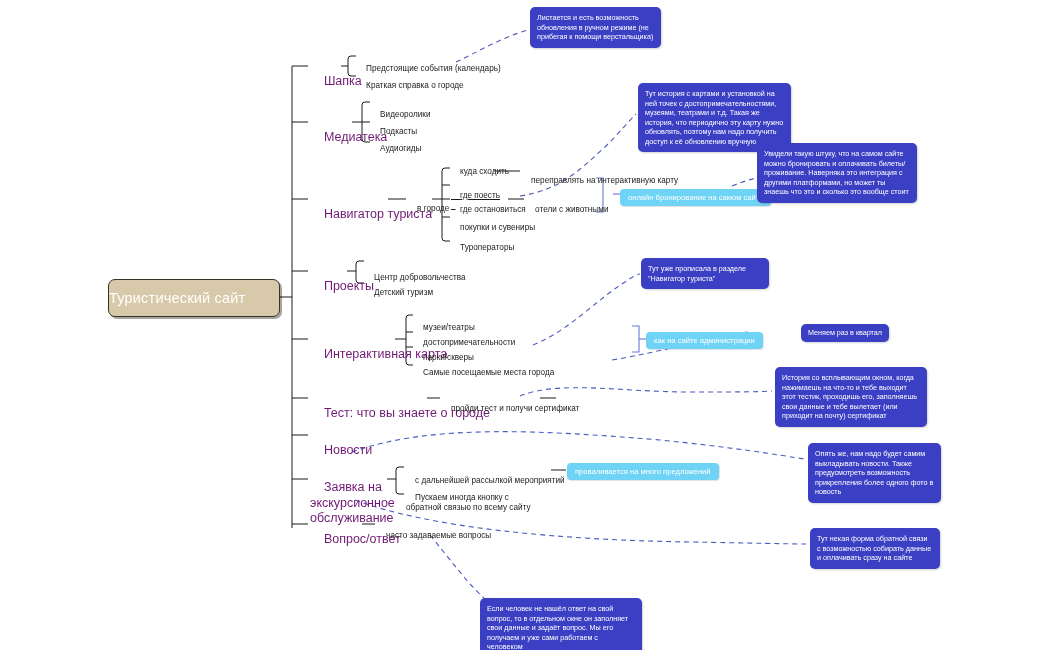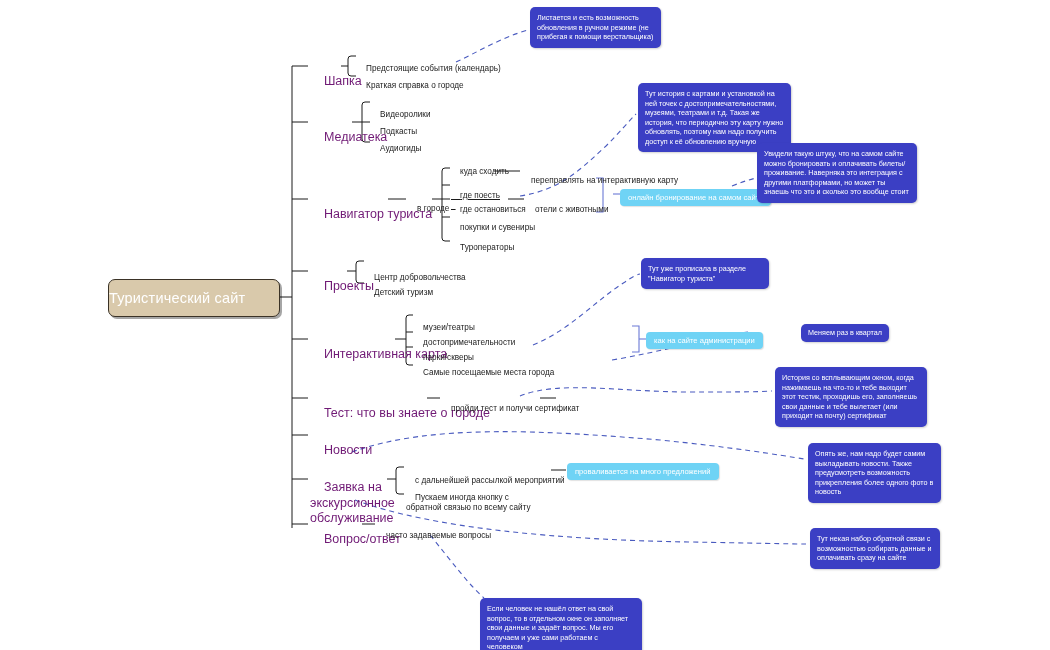--- a/index.html
+++ b/index.html
@@ -286,20 +286,20 @@
 
   <div class="cbox" style="left:775px; top:367px; width:138px;">
     <span>История со всплывающим окном, когда нажимаешь на что-то и тебе выходит этот тестик, проходишь его, заполняешь свои данные и тебе вылетает (или приходит на почту) сертификат</span>
   </div>
 
   <div class="cbox" style="left:808px; top:443px; width:119px;">
     <span>Опять же, нам надо будет самим выкладывать новости. Также предусмотреть возможность прикрепления более одного фото в новость</span>
   </div>
 
   <div class="cbox" style="left:810px; top:528px; width:116px;">
-    <span>Тут некая набор обратной связи с возможностью собирать данные и оплачивать сразу на сайте</span>
+    <span>Тут некая форма обратной связи с возможностью собирать данные и оплачивать сразу на сайте</span>
   </div>
 
   <div class="cbox" style="left:480px; top:598px; width:148px;">
     <span>Если человек не нашёл ответ на свой вопрос, то в отдельном окне он заполняет свои данные и задаёт вопрос. Мы его получаем и уже сами работаем с человеком</span>
   </div>
 
 </div>
 
 </body></html>

